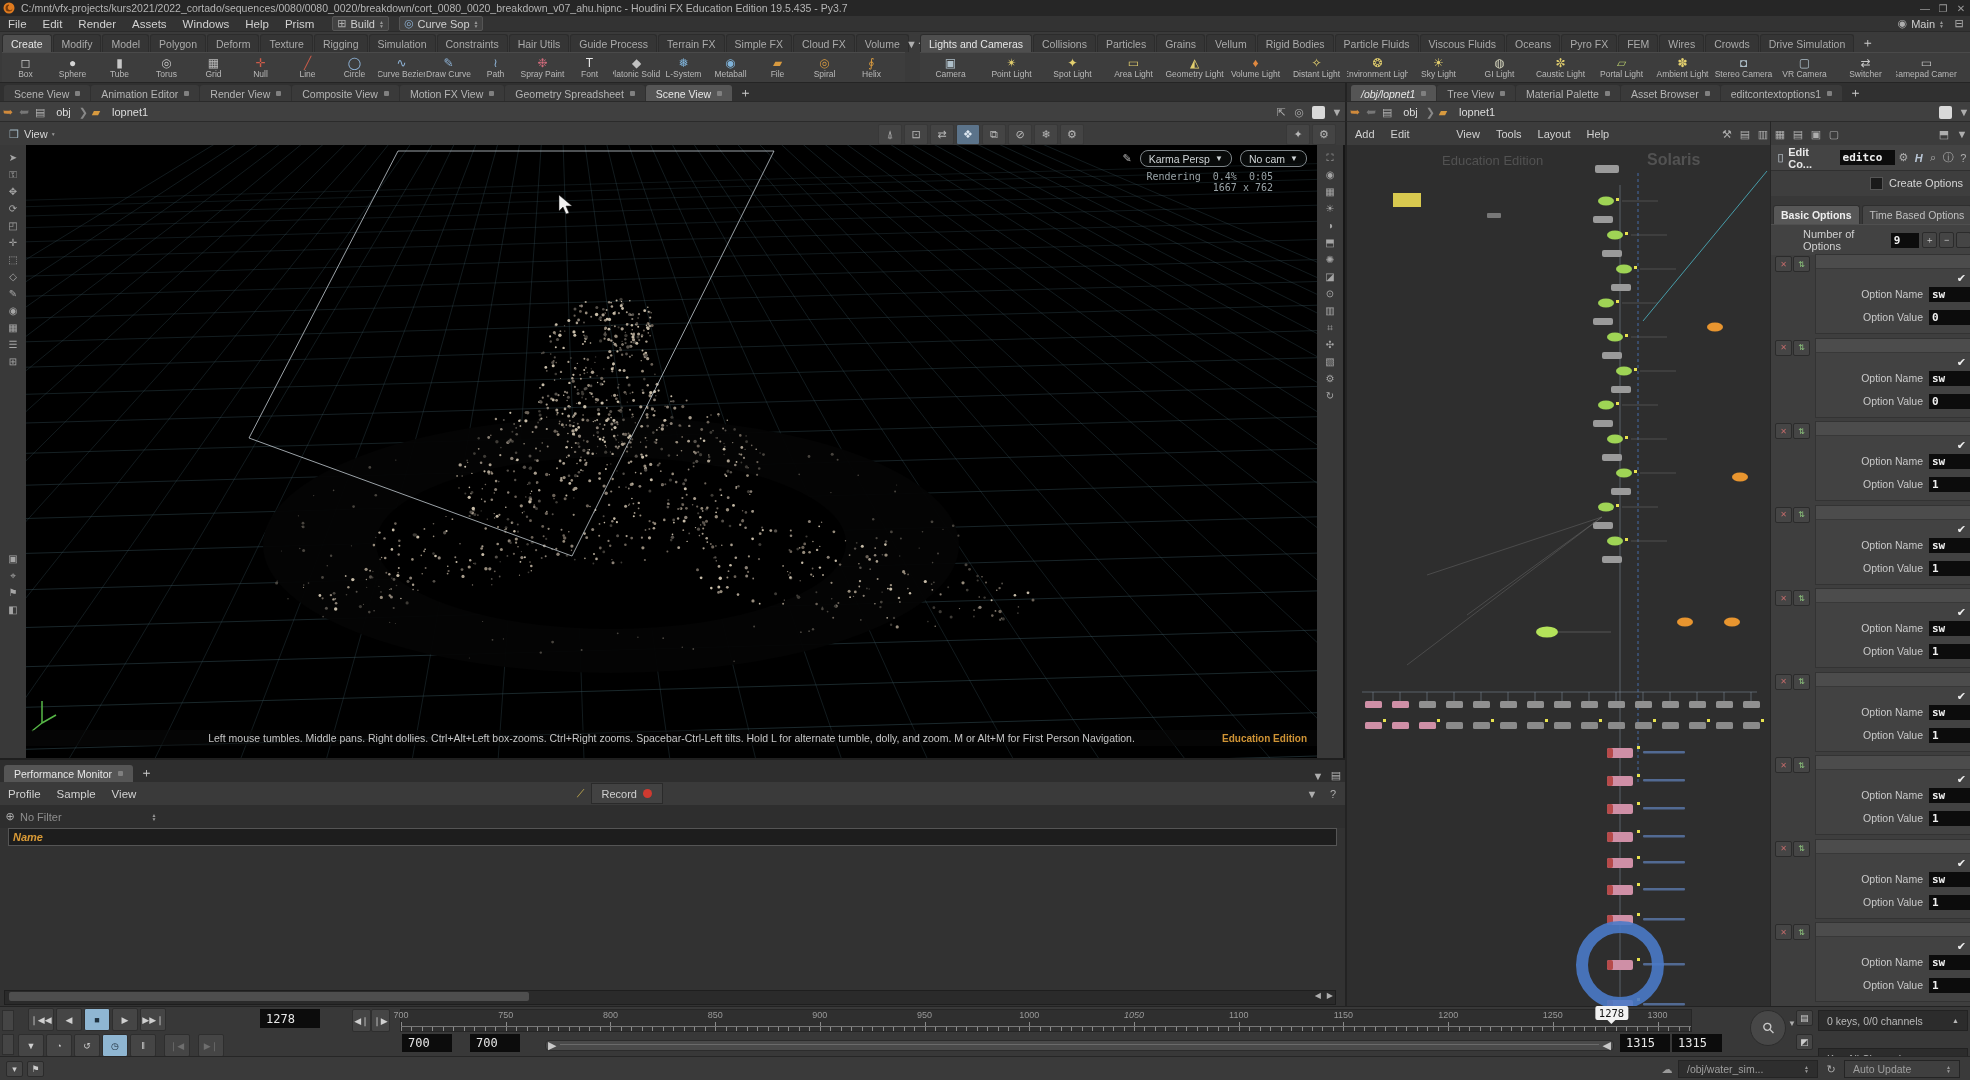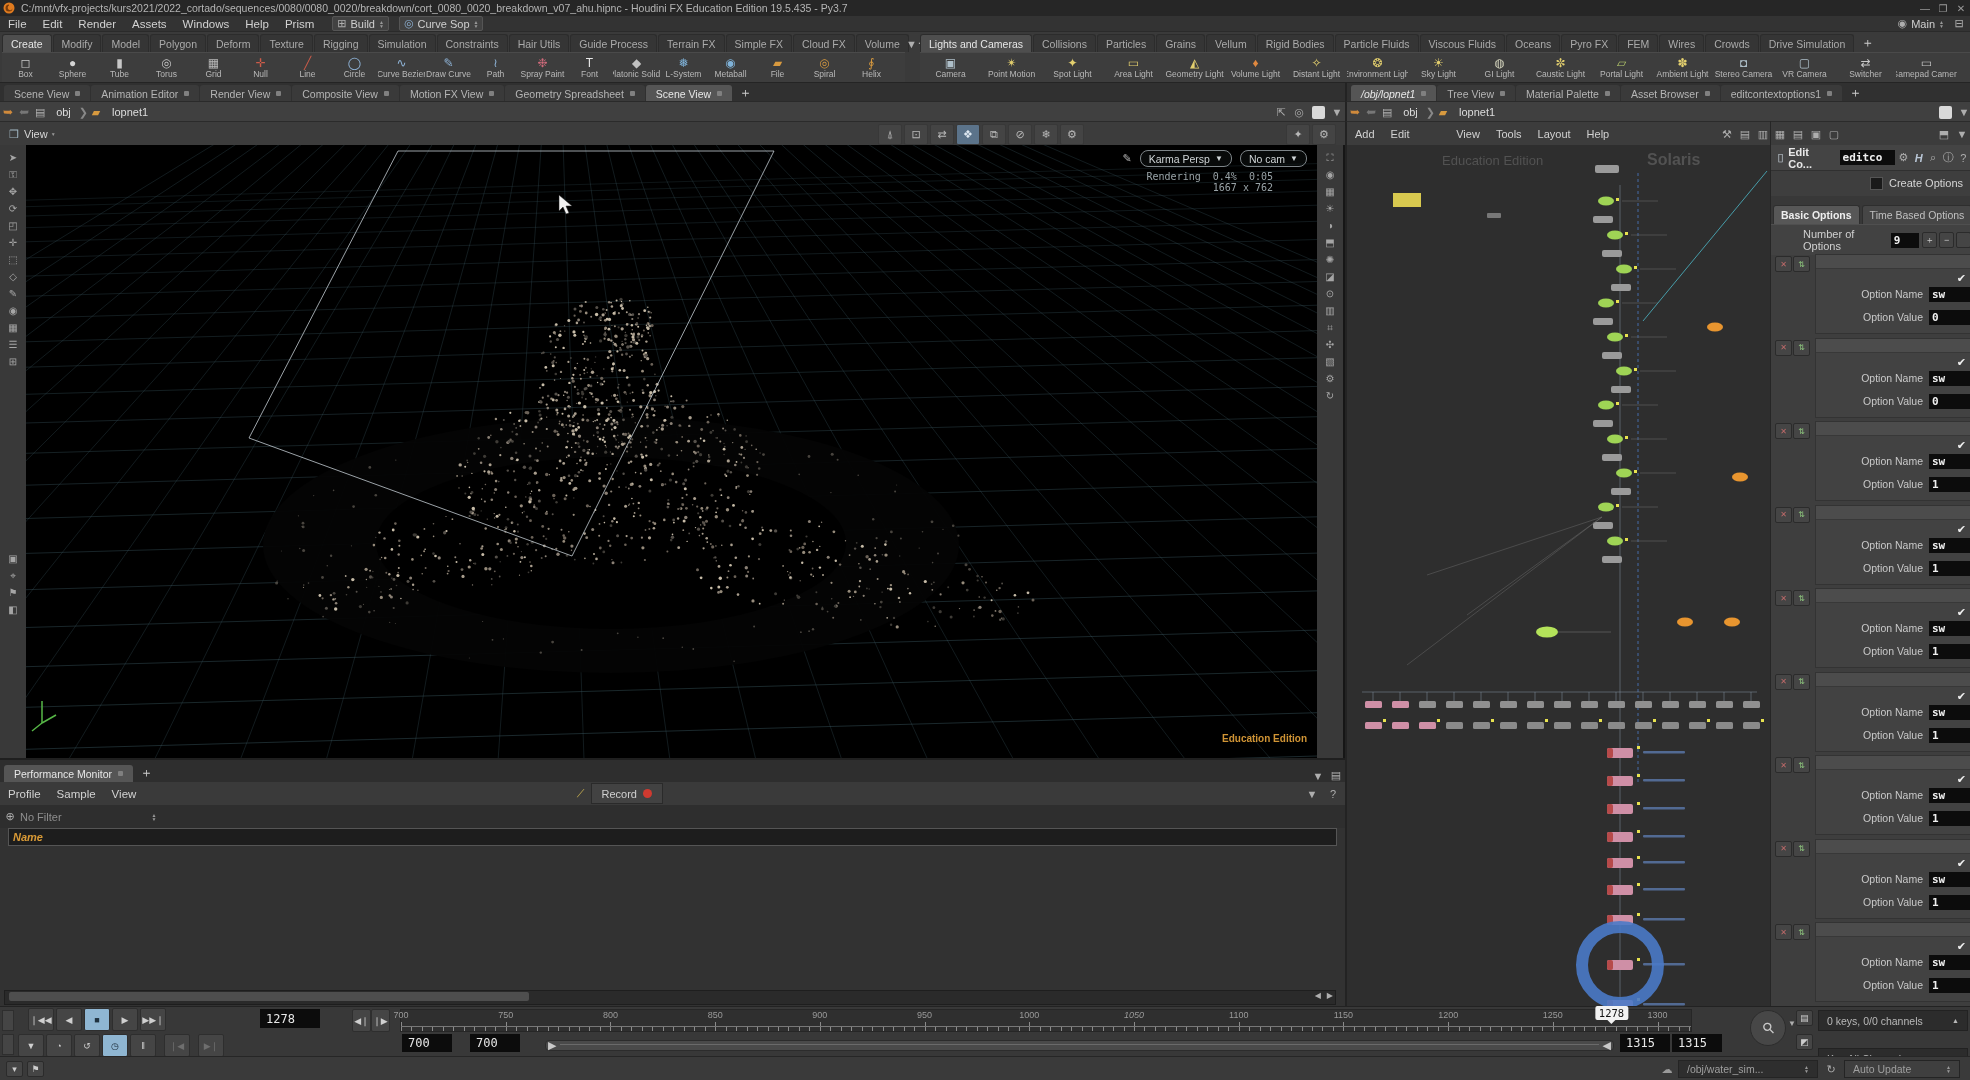--- a/index.html
+++ b/index.html
@@ -280,21 +280,21 @@
         <div class="stab">Drive Simulation</div>
         <div class="plus">＋</div>
       </div>
     <div id="shelf-right-tools" class="toolrow" style="left:920px;width:1050px">
         <div class="tool" style="width: 61px;">
           <div class="tico" style="color: rgb(174, 191, 201);">▣</div>
           <div class="tlabel">Camera</div>
         </div>
         <div class="tool" style="width: 61px;">
           <div class="tico" style="color: rgb(227, 207, 110);">✴</div>
-          <div class="tlabel">Point Motion</div>
+          <div class="tlabel">Point Light</div>
         </div>
         <div class="tool" style="width: 61px;">
           <div class="tico" style="color: rgb(227, 207, 110);">✦</div>
           <div class="tlabel">Spot Light</div>
         </div>
         <div class="tool" style="width: 61px;">
           <div class="tico" style="color: rgb(227, 207, 110);">▭</div>
           <div class="tlabel">Area Light</div>
         </div>
         <div class="tool" style="width: 61px;">
@@ -1803,20 +1803,21 @@
           </div>
         <div class="pill">
             <span>No cam</span>
             <span style="margin-left:5px;font-size:8px">▼</span>
           </div>
       </div>
       <div class="abs" style="right:44px;top:26px">
         <div class="rline"><span>Rendering</span>&nbsp;&nbsp;<span>0.4%</span>&nbsp;&nbsp;<span>0:05</span></div>
         <div class="rline">1667 x 762</div>
       </div>
+      <div id="vp-help">Left mouse tumbles. Middle pans. Right dollies. Ctrl+Alt+Left box-zooms. Ctrl+Right zooms. Spacebar-Ctrl-Left tilts. Hold L for alternate tumble, dolly, and zoom.    M or Alt+M for First Person Navigation.</div>
       <div id="vp-edition" style="color: rgb(208, 148, 53);">Education Edition</div>
     </div>
     <div id="vp-right-strip" class="vstrip" style="left:1317px">
         <div class="icn">⛶</div>
         <div class="icn">◉</div>
         <div class="icn">▦</div>
         <div class="icn">☀</div>
         <div class="icn">◑</div>
         <div class="icn">⬒</div>
         <div class="icn">✺</div>

